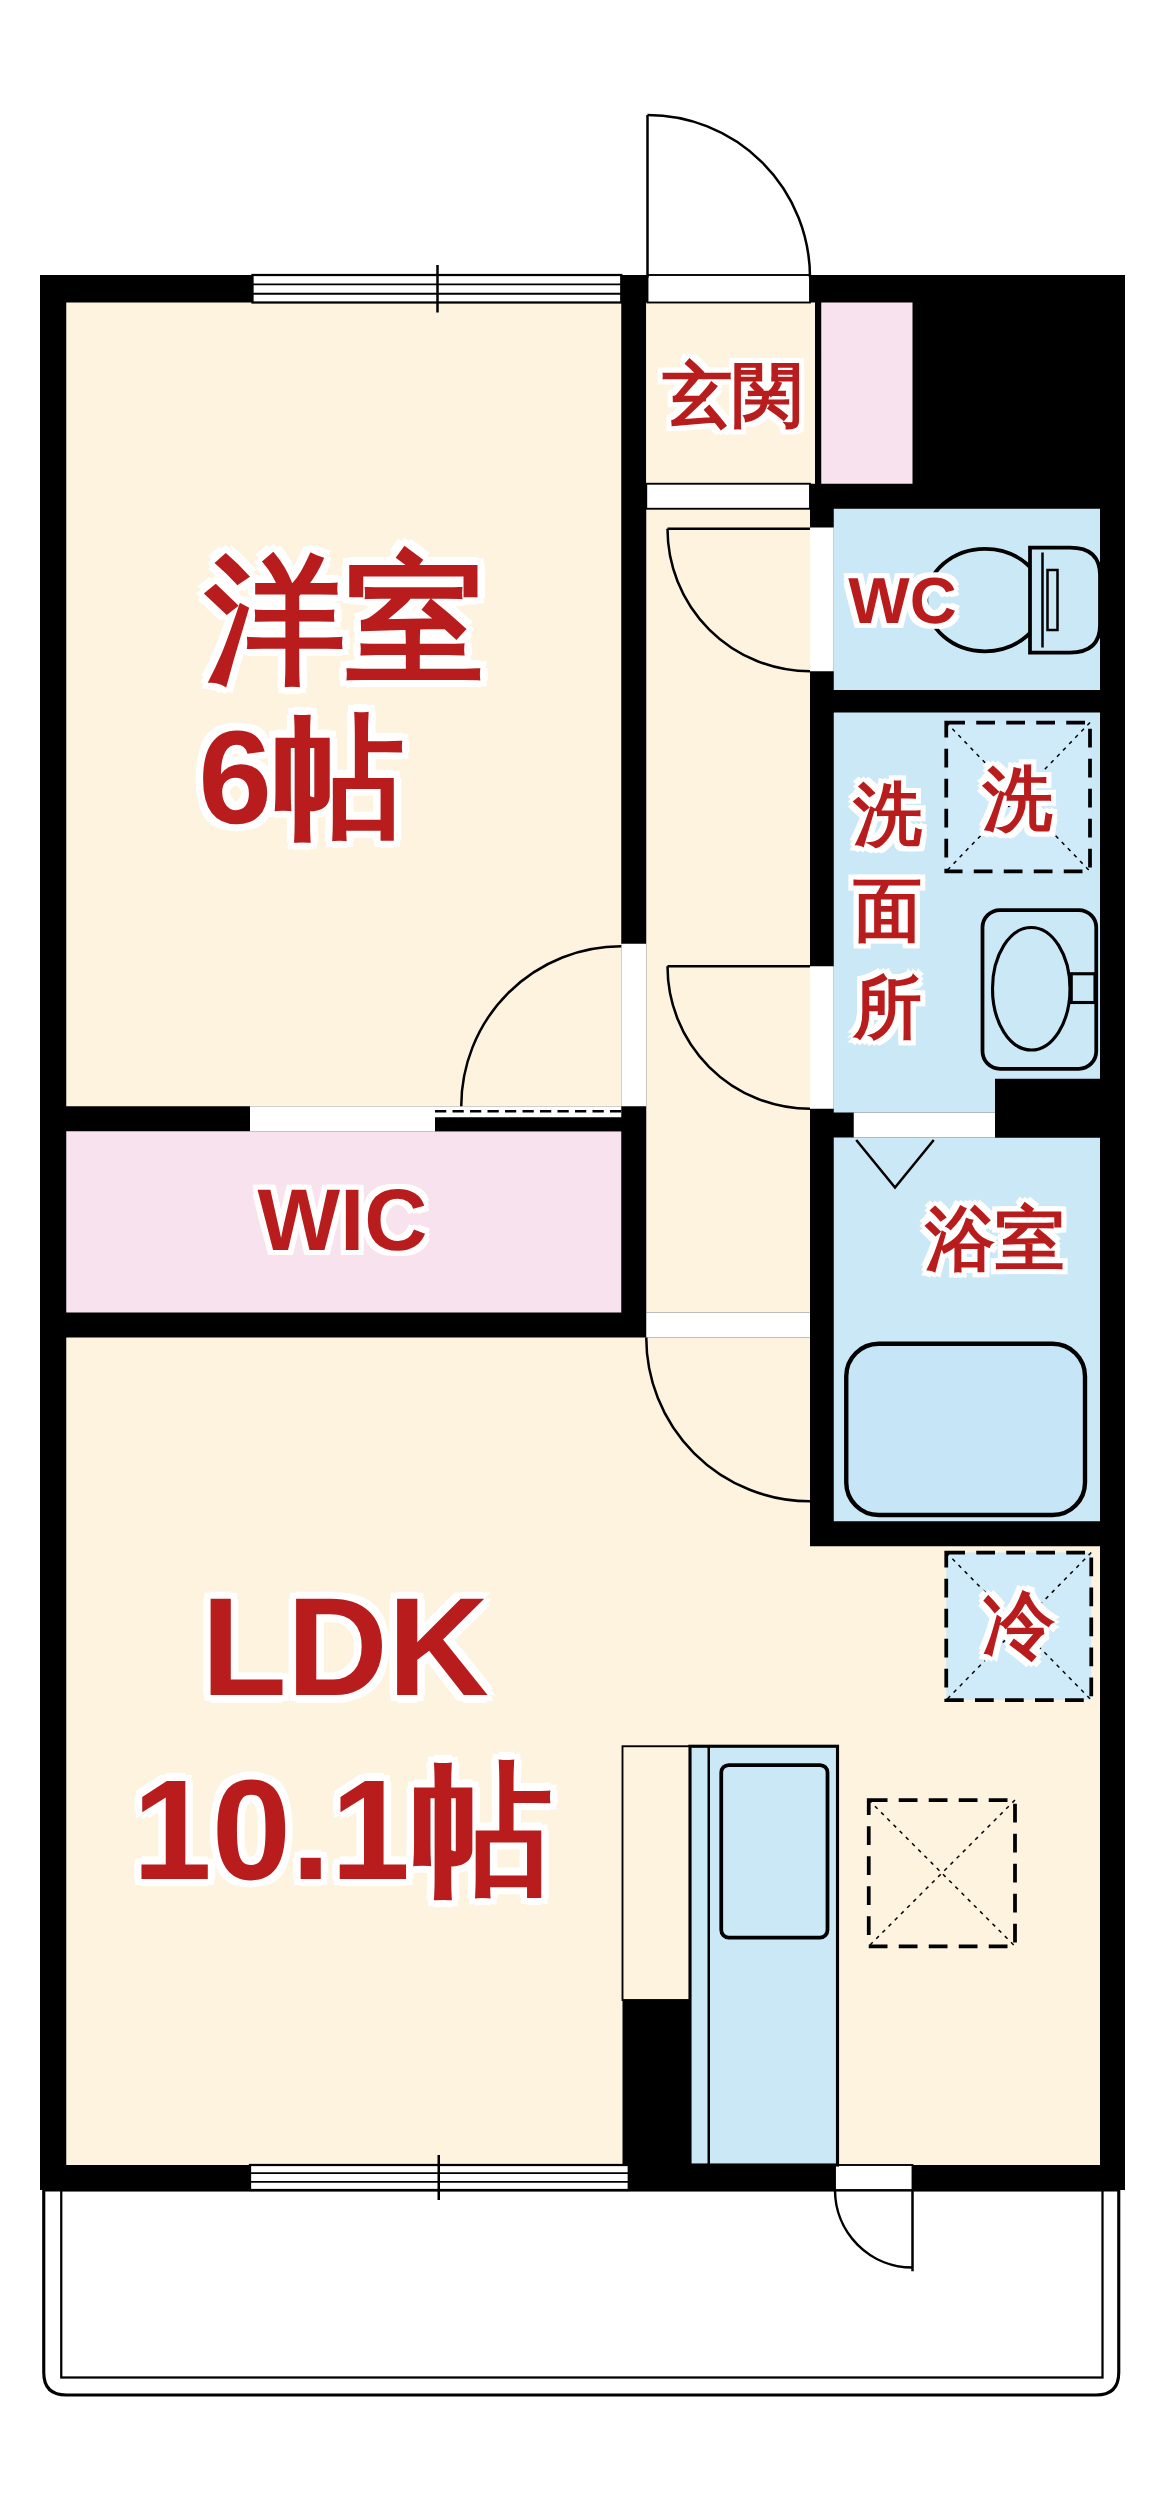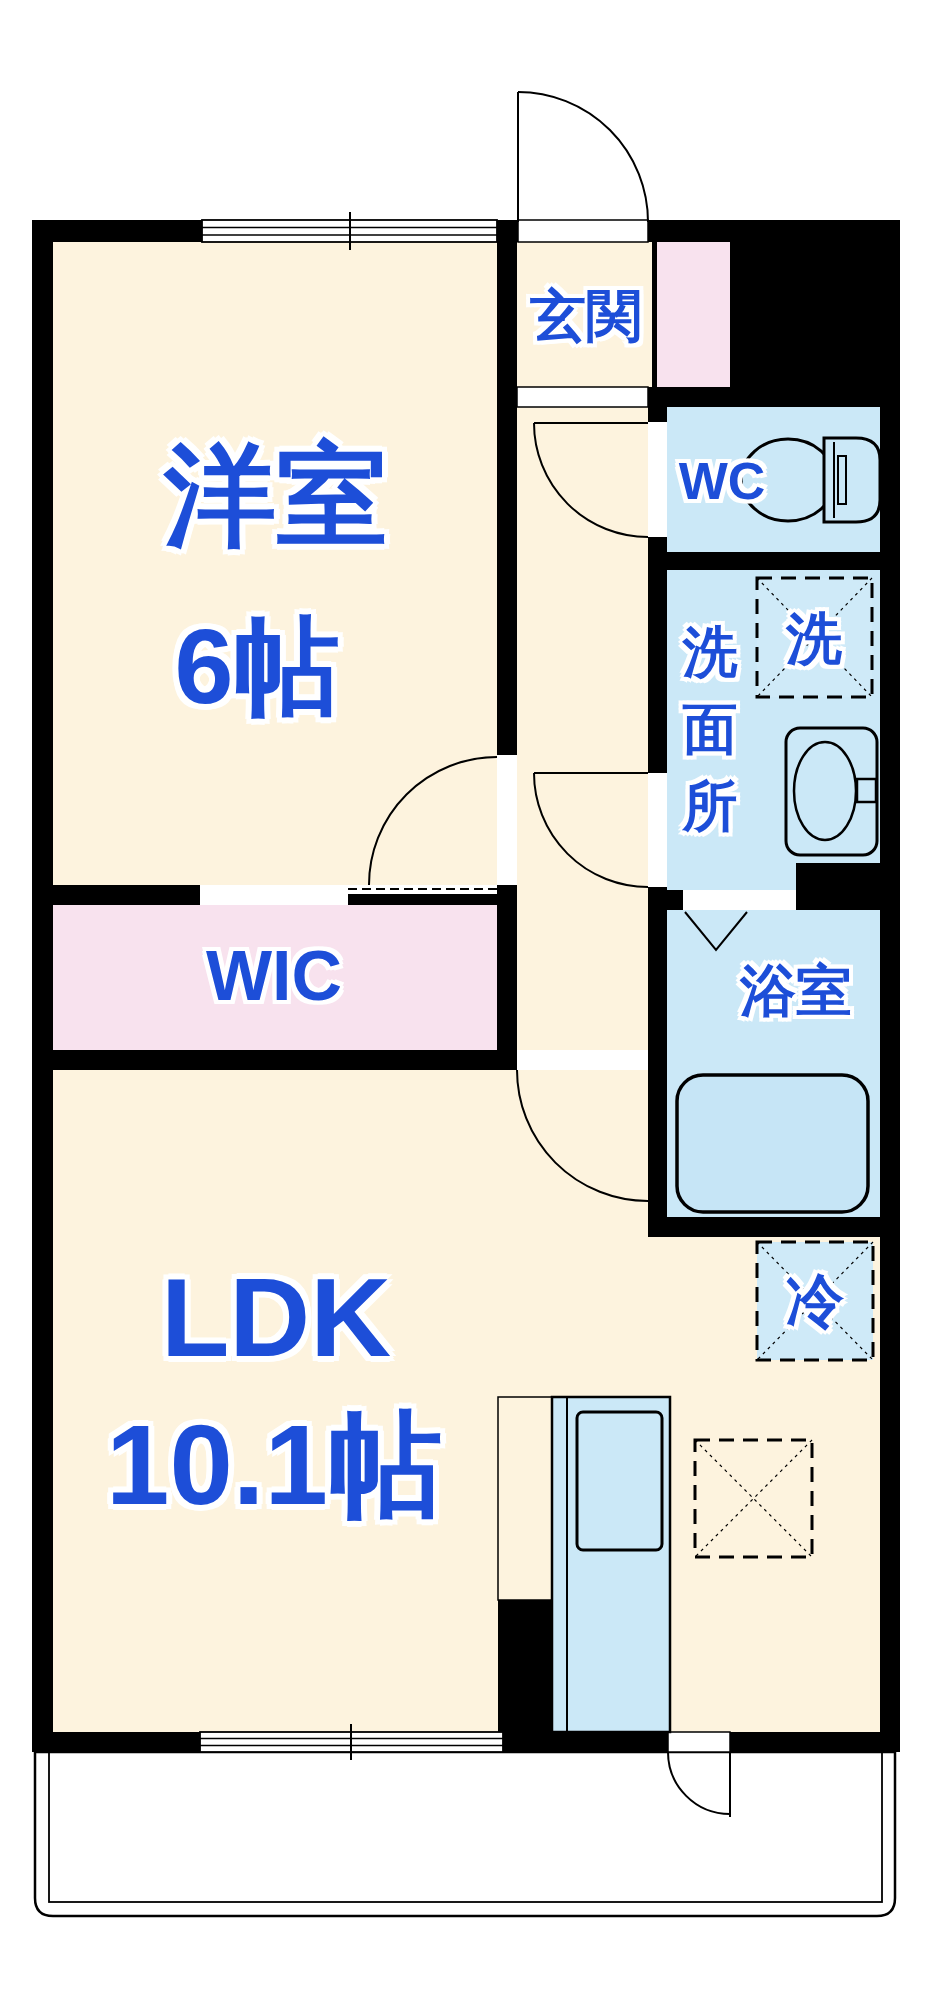--- a/index.html
+++ b/index.html
@@ -3,21 +3,21 @@
 <meta charset="utf-8">
 <style>
   html,body{margin:0;padding:0;background:#ffffff;}
   #stage{
     position:relative;width:932px;height:2000px;background:#ffffff;overflow:hidden;
     font-family:"Liberation Sans","DejaVu Sans",sans-serif;
   }
   #plan-svg{position:absolute;left:0;top:0;}
   .lbl{
     position:absolute;transform:translate(-50%,-50%);
-    font-weight:bold;color:#1d4ed8;white-space:nowrap;line-height:1;
+    font-weight:bold;color:#b91c1c;white-space:nowrap;line-height:1;
     text-shadow:
       -5px -5px 0 #fff, 5px -5px 0 #fff, -5px 5px 0 #fff, 5px 5px 0 #fff,
       -6px 0 0 #fff, 6px 0 0 #fff, 0 -6px 0 #fff, 0 6px 0 #fff,
       -4px 2px 0 #fff, 4px 2px 0 #fff, -2px -4px 0 #fff, 2px 4px 0 #fff;
   }
   .lbl.small{
     text-shadow:
       -4px -4px 0 #fff, 4px -4px 0 #fff, -4px 4px 0 #fff, 4px 4px 0 #fff,
       -4px 0 0 #fff, 4px 0 0 #fff, 0 -4px 0 #fff, 0 4px 0 #fff;
   }
@@ -130,21 +130,21 @@
       <rect x="498" y="1397" width="54" height="203" fill="#fdf3de" stroke="#000" stroke-width="1.5"></rect>
       <rect x="552" y="1397" width="118" height="335" fill="#cbe8f7" stroke="#000" stroke-width="2.5"></rect>
       <line x1="567" y1="1397" x2="567" y2="1732" stroke="#000" stroke-width="2"></line>
       <rect x="577" y="1412" width="85" height="138" rx="6" fill="#cbe8f7" stroke="#000" stroke-width="3"></rect>
     </g>
   </svg>
 
   <div class="lbl small" style="left:586px;top:316px;font-size:56px;">玄関</div>
 
   <div class="lbl" style="left:276px;top:496px;font-size:112px;">洋室</div>
-  <div class="lbl" style="left:257px;top:622px;font-size:106px;margin-top:44px;">6帖</div>
+  <div class="lbl" style="left:241px;top:622px;font-size:106px;">6帖</div>
 
   <div class="lbl small" style="left:722px;top:481px;font-size:52px;">WC</div>
 
   <div class="lbl small" style="left:814px;top:639px;font-size:56px;">洗</div>
 
   <div class="lbl small vert" style="left:710px;top:729px;font-size:55px;width:60px;line-height:77px;white-space:normal;">洗面所</div>
 
   <div class="lbl small" style="left:774px;top:991px;font-size:56px;margin-left:22px;">浴室</div>
 
   <div class="lbl small" style="left:274px;top:976px;font-size:70px;">WIC</div>

